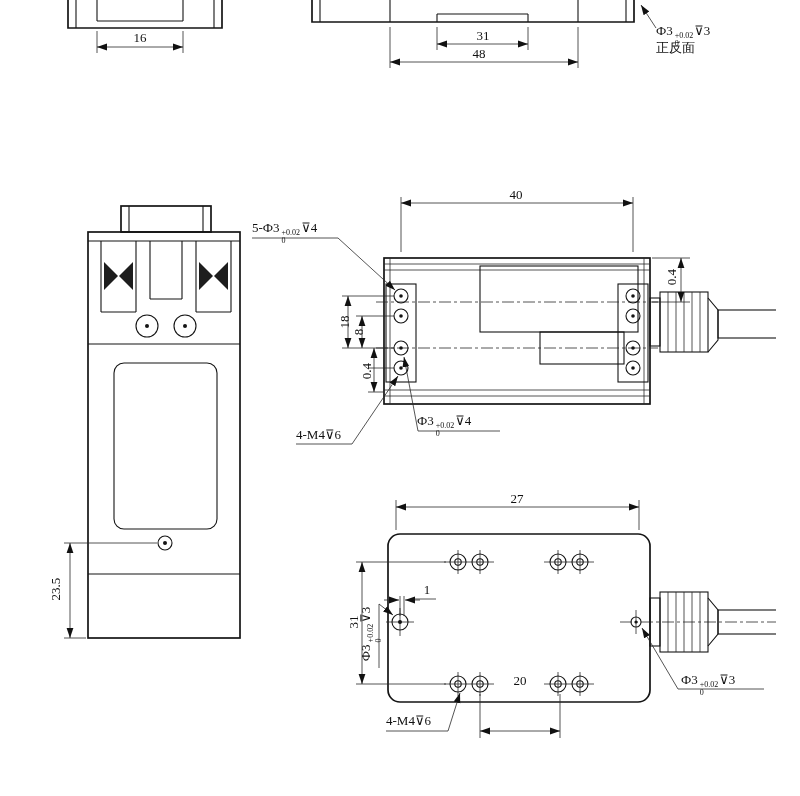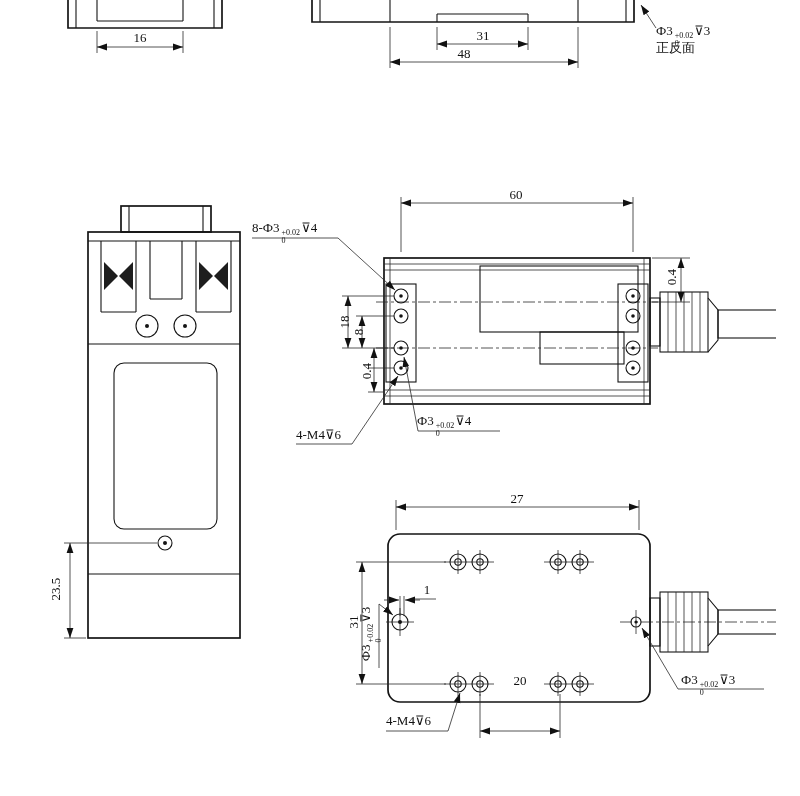--- a/index.html
+++ b/index.html
@@ -163,31 +163,31 @@
     <line class="ldr" x1="384" y1="600" x2="399" y2="600"></line>
     <line class="ldr" x1="420" y1="600" x2="405" y2="600"></line>
     <line class="ldr" x1="379" y1="604" x2="393" y2="615"></line>
     <line class="ldr" x1="678" y1="689" x2="642" y2="628"></line>
     <line class="ldr" x1="448" y1="731" x2="460" y2="693"></line>
   </g>
 </svg>
 
 <div class="lbl ctr" style="left:140px;top:31px">16</div>
 <div class="lbl ctr" style="left:483px;top:29px">31</div>
-<div class="lbl ctr" style="left:464px;top:47px">48</div>
+<div class="lbl ctr" style="left:479px;top:47px">48</div>
 
 <div class="lbl" style="left:656px;top:24px"><span>Ф3</span><span class="tol">
         <span>+0.02</span>
         <span>0</span>
       </span><span>⊽3</span></div>
 <div class="lbl" style="left:656px;top:41px">正反面</div>
 
-<div class="lbl ctr" style="left:516px;top:188px">60</div>
-
-<div class="lbl" style="left:252px;top:221px"><span>8-Ф3</span><span class="tol">
+<div class="lbl ctr" style="left:516px;top:188px">40</div>
+
+<div class="lbl" style="left:252px;top:221px"><span>5-Ф3</span><span class="tol">
         <span>+0.02</span>
         <span>0</span>
       </span><span>⊽4</span></div>
 
 <div class="lbl vctr" style="left:345px;top:322px">18</div>
 <div class="lbl vctr" style="left:359px;top:332px">8</div>
 <div class="lbl vctr" style="left:367px;top:371px">0.4</div>
 <div class="lbl vctr" style="left:672px;top:277px">0.4</div>
 
 <div class="lbl" style="left:296px;top:428px">4-M4⊽6</div>

